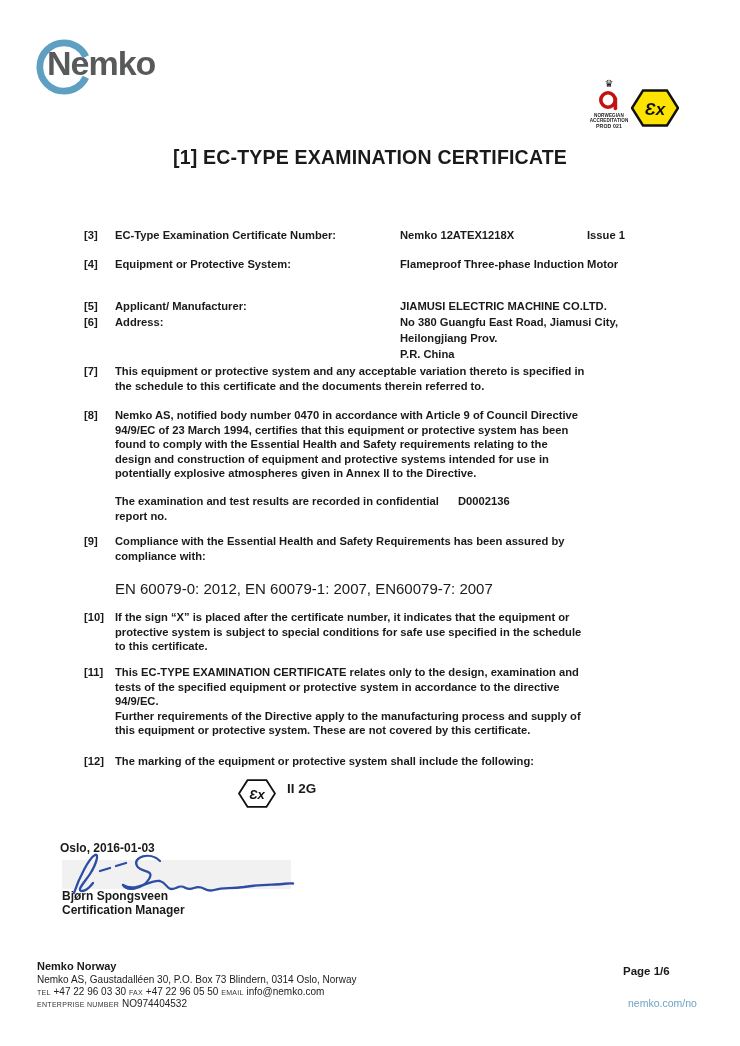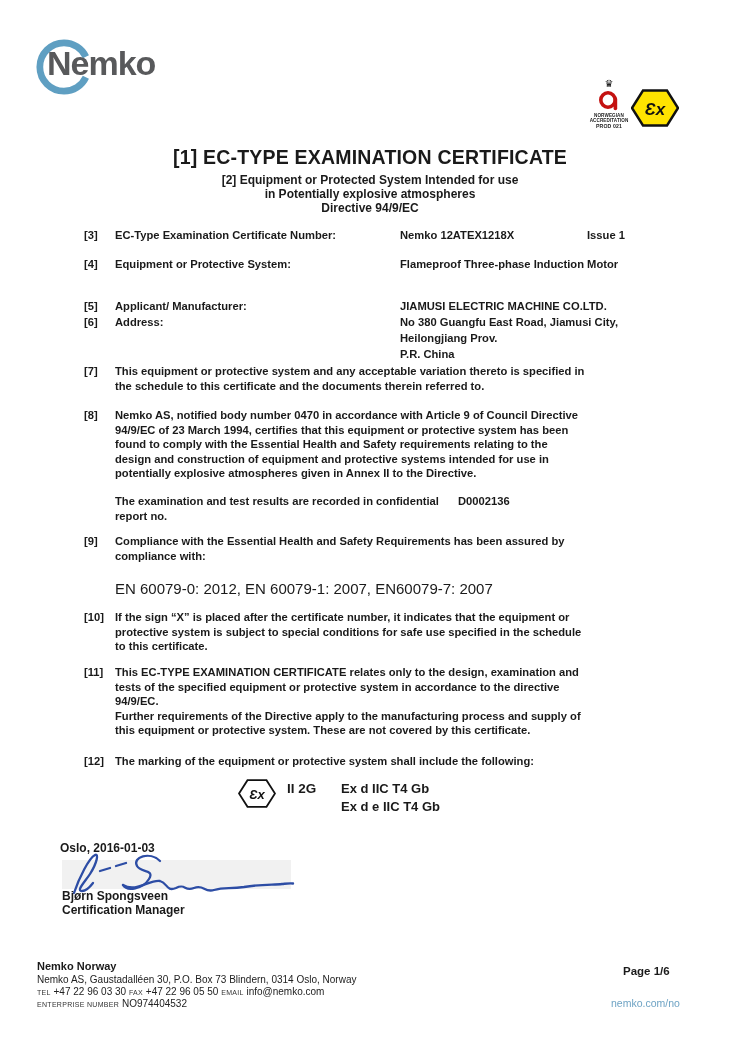--- a/index.html
+++ b/index.html
@@ -43,21 +43,21 @@
   .sig-name{position:absolute;left:62px;top:889px;font-size:12px;font-weight:700;}
   .sig-role{position:absolute;left:62px;top:903px;font-size:12px;font-weight:700;}
   
   .f-company{position:absolute;left:37px;top:960px;font-size:11px;font-weight:700;}
   .f-address{position:absolute;left:37px;top:974px;font-size:10px;color:#222;}
   .f-contact{position:absolute;left:37px;top:986px;font-size:10px;color:#222;white-space:nowrap;}
   .f-contact .sc{font-size:7px;letter-spacing:.3px;color:#333;}
   .f-enterprise{position:absolute;left:37px;top:998px;font-size:10px;color:#222;}
   .f-enterprise .sc{font-size:7px;letter-spacing:.3px;color:#333;}
   .f-page{position:absolute;left:623px;top:965px;font-size:11.5px;font-weight:700;text-align:center;}
-  .f-site{position:absolute;left:611px;top:997px;font-size:10.5px;color:#6ea3c4;}
+  .f-site{position:absolute;left:628px;top:997px;font-size:10.5px;color:#6ea3c4;}
 </style>
 </head>
 <body>
 
 <div class="page">
 
   <div class="logo">
     <svg width="58" height="58" viewBox="0 0 60 60">
       <circle cx="30" cy="30" r="25" fill="none" stroke="#5f9fc2" stroke-width="7" pathLength="100" stroke-dasharray="86 14" stroke-dashoffset="93"></circle>
     </svg>
@@ -77,25 +77,20 @@
     </div>
   </div>
 
   <svg class="ex-hex" width="48" height="38" viewBox="0 0 48 38">
     <polygon points="1,19 12,1.5 36,1.5 47,19 36,36.5 12,36.5" fill="#ffe300" stroke="#111" stroke-width="2.4"></polygon>
     <text x="24" y="25.5" text-anchor="middle" font-size="17" font-style="italic" font-weight="700" font-family="Liberation Sans, sans-serif" fill="#111">Ɛx</text>
   </svg>
 
   <div class="title-block">
     <div class="title-1">[1] EC-TYPE EXAMINATION CERTIFICATE</div>
-    <div class="title-sub">
-      <div>[2] Equipment or Protected System Intended for use</div>
-      <div>in Potentially explosive atmospheres</div>
-      <div>Directive 94/9/EC</div>
-    </div>
   </div>
 
   <div class="item" style="top:228px">
     <span class="ref">[3]</span>
     <span class="itext">EC-Type Examination Certificate Number:</span>
     <span class="ival">Nemko 12ATEX1218X</span>
     <span class="issue">Issue 1</span>
   </div>
 
   <div class="item" style="top:257px">
@@ -164,24 +159,20 @@
   <div class="item" style="top:754px">
     <span class="ref">[12]</span>
     <span class="itext">The marking of the equipment or protective system shall include the following:</span>
   </div>
 
   <svg class="marking-hex" width="38" height="29" viewBox="0 0 38 29">
     <polygon points="1,14.5 9.5,1.2 28.5,1.2 37,14.5 28.5,27.8 9.5,27.8" fill="none" stroke="#111" stroke-width="1.8"></polygon>
     <text x="19" y="19.5" text-anchor="middle" font-size="13" font-style="italic" font-weight="700" font-family="Liberation Sans, sans-serif" fill="#111">Ɛx</text>
   </svg>
   <div class="marking-group">II 2G</div>
-  <div class="marking-codes">
-    <div>Ex d IIC T4 Gb</div>
-    <div>Ex d e IIC T4 Gb</div>
-  </div>
 
   <div class="place-date">Oslo, 2016-01-03</div>
   <div class="sig-band"></div>
   <svg class="sig-svg" width="232" height="52" viewBox="0 0 232 52">
     <g fill="none" stroke="#2d4da5" stroke-width="2.3" stroke-linecap="round">
       <path d="M8,45 C13,30 23,10 29,7 C33,5 31,15 24,26 C18,35 10,43 16,43 C20,43 24,39 27,35"></path>
       <path d="M34,23 L44,20"></path>
       <path d="M50,18 L60,15"></path>
       <path d="M94,13 C84,3 66,9 71,18 C75,25 89,21 83,31 C77,41 61,44 57,37"></path>
       <path d="M57,37 C70,45 84,31 94,33 C102,35 100,44 110,40 C120,35 118,44 128,40 C138,36 138,45 148,42 C158,39 163,41 178,39 C196,36 208,37 216,36 C221,35.5 224,35 227,35.5"></path>

